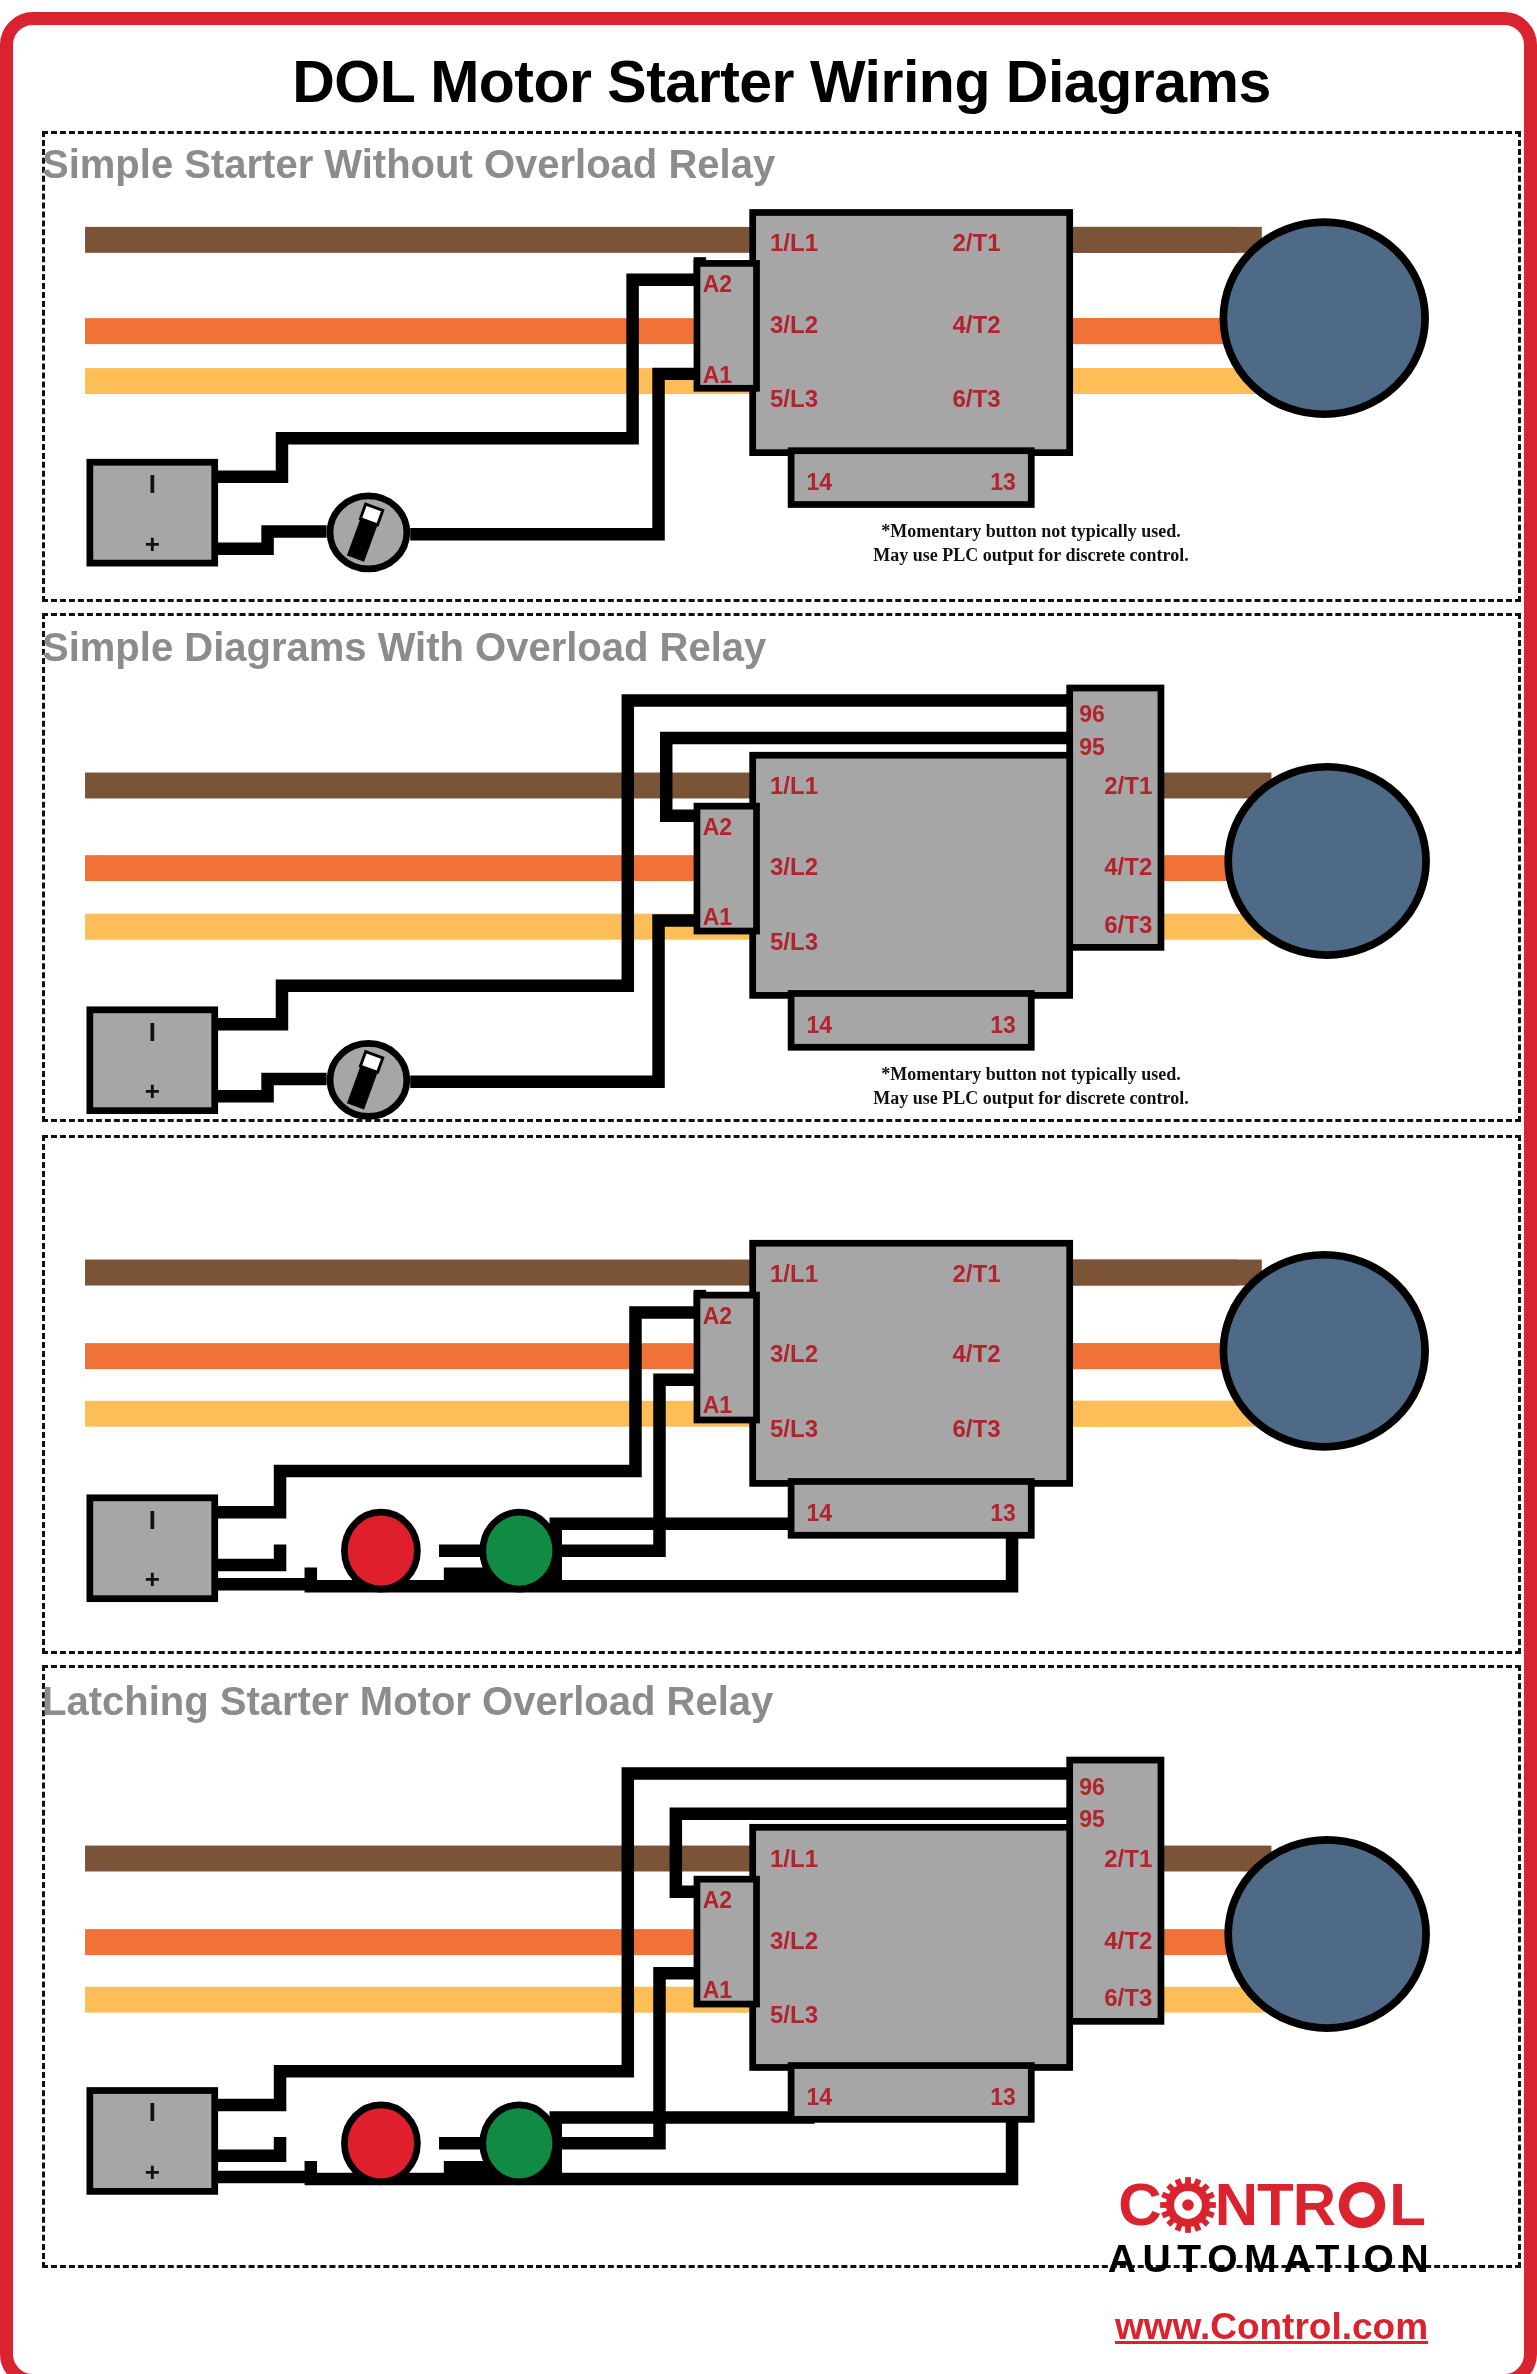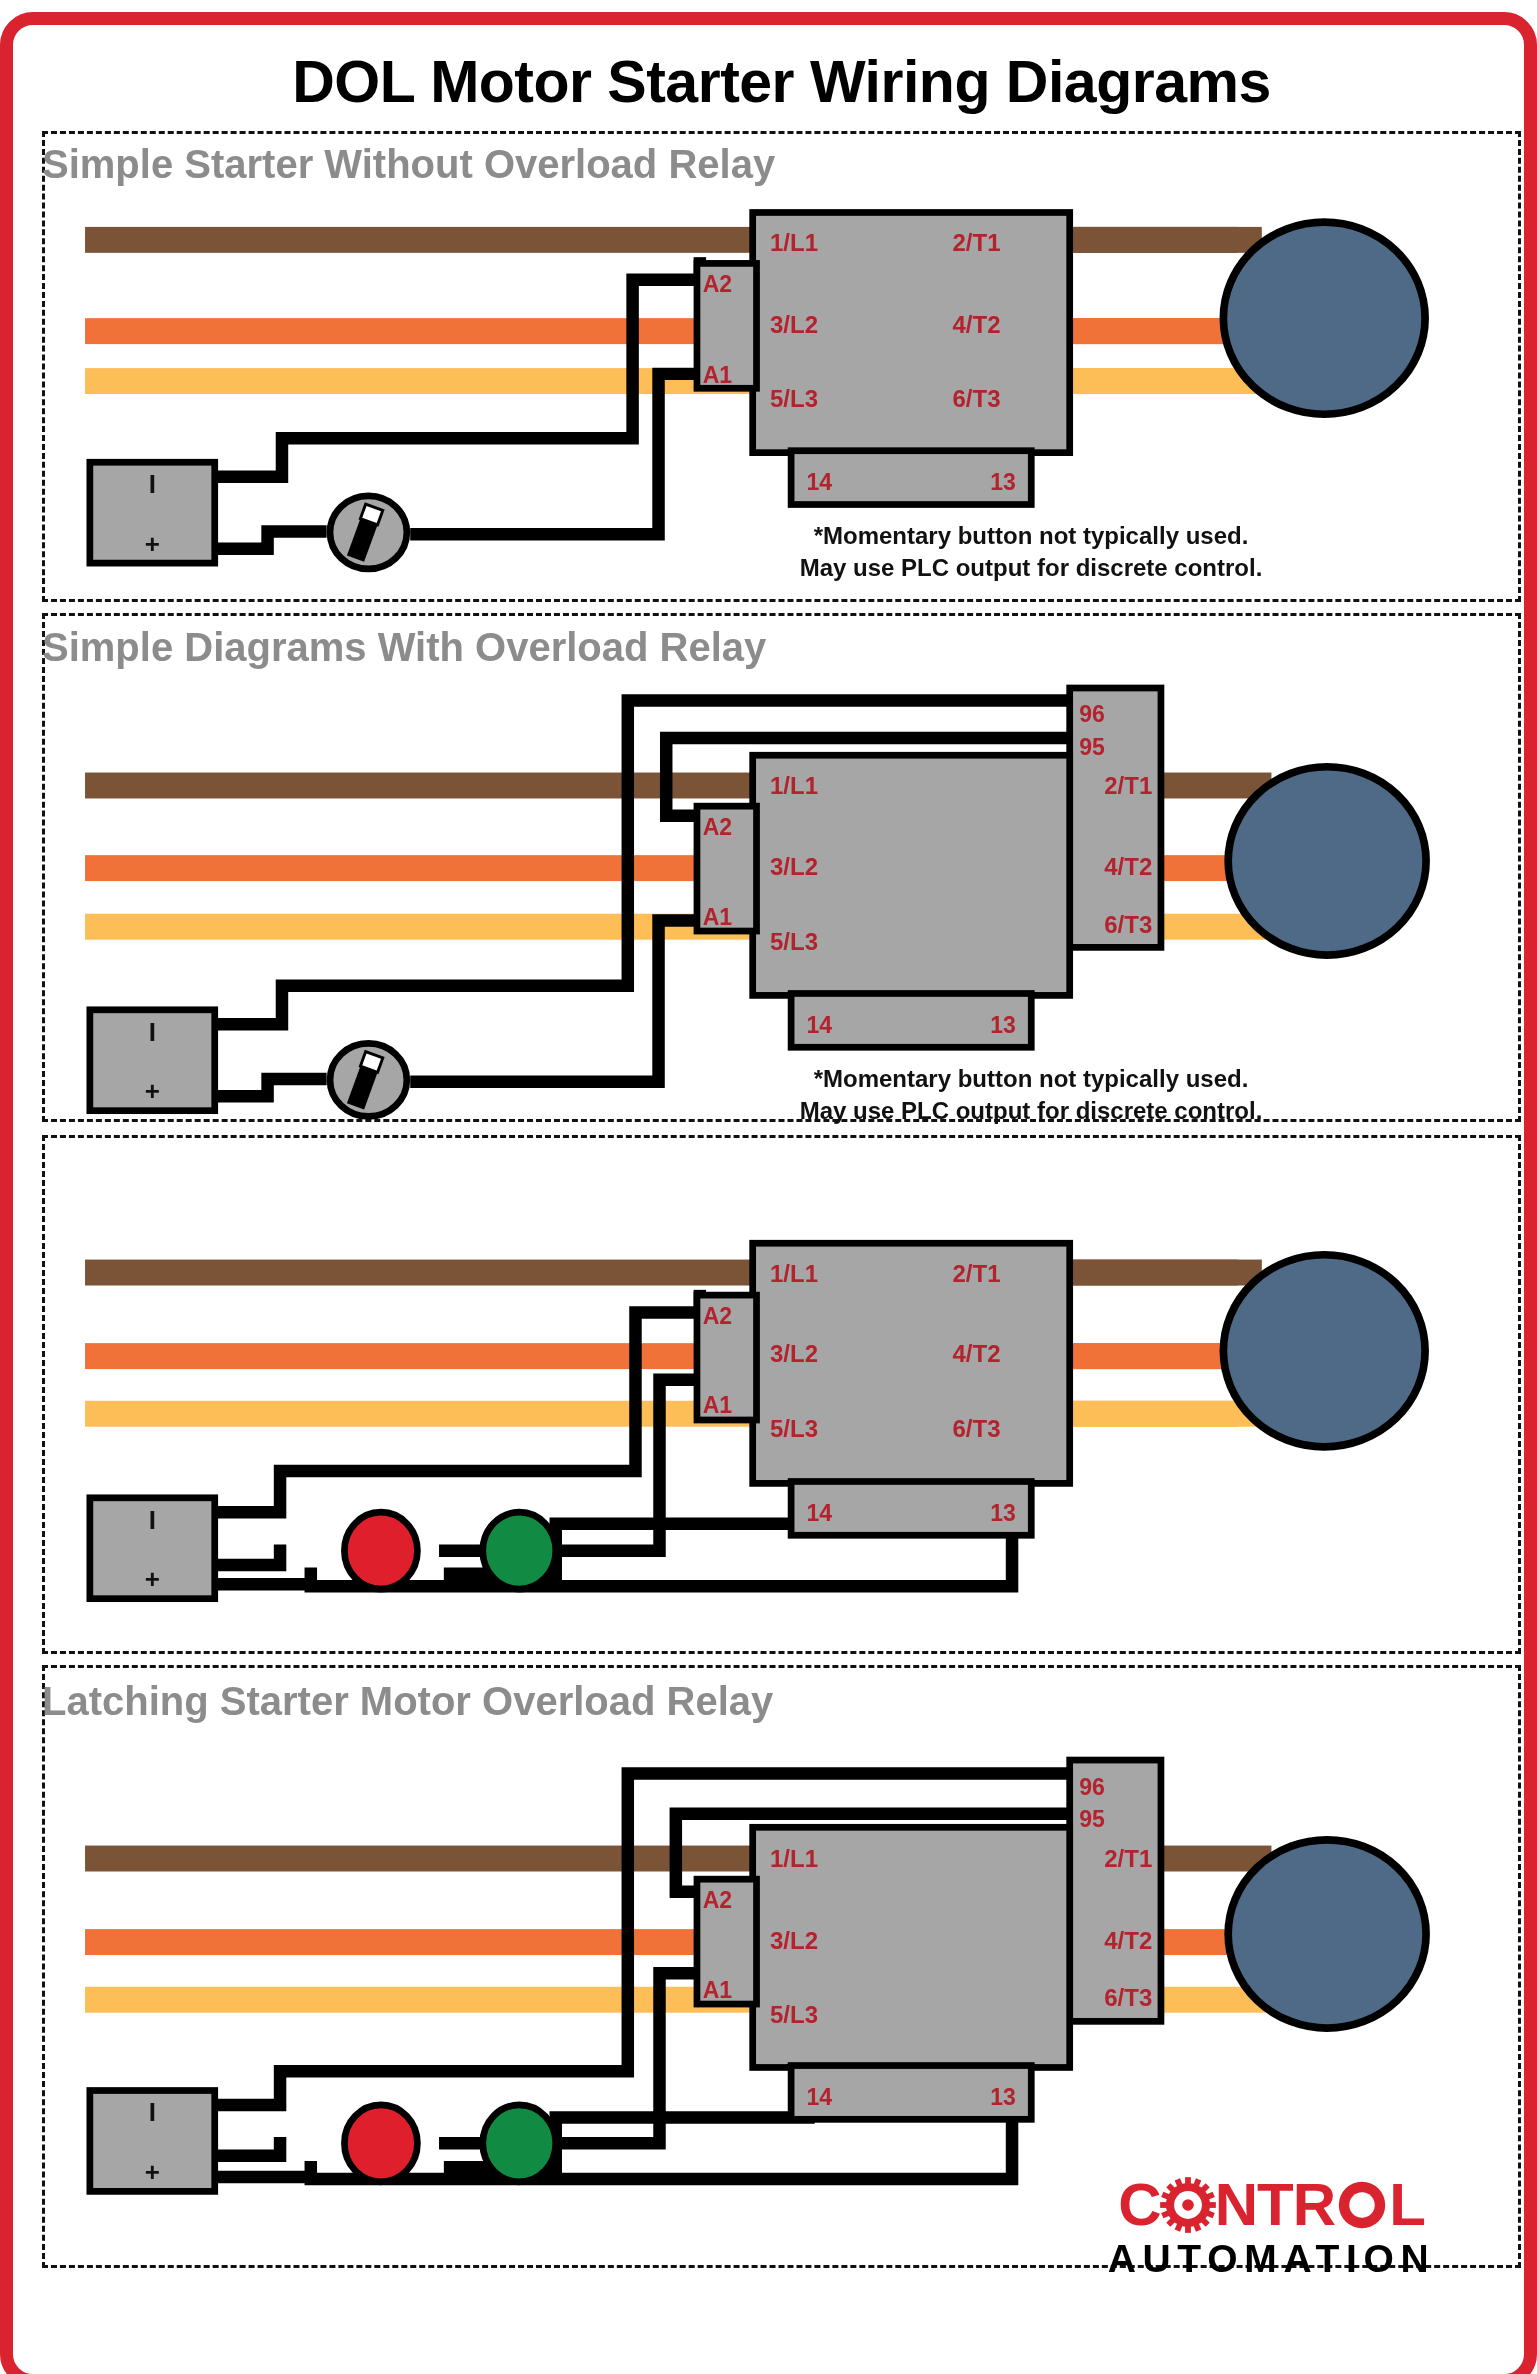--- a/index.html
+++ b/index.html
@@ -46,25 +46,25 @@
     width: 100%;
     font-size: 40px;
     font-weight: bold;
     color: #8c8c8c;
     font-family: "Liberation Sans", sans-serif;
     white-space: nowrap;
   }
   .note {
     position: absolute;
     text-align: center;
-    font-size: 24px;
+    font-size: 18px;
     font-weight: bold;
     color: #111111;
     line-height: 1.32;
-    font-family: Liberation Sans, sans-serif;
+    font-family: Liberation Serif, serif;
     white-space: nowrap;
   }
   .svg-layer {
     position: absolute;
     left: 0; top: 0;
   }
   .term {
     font-family: "Liberation Sans", sans-serif;
     font-size: 25px;
     font-weight: bold;
@@ -432,16 +432,17 @@
         <svg width="58" height="58" viewBox="0 0 100 100">
           <g fill="#d9232e">
             <circle cx="50" cy="50" r="40"></circle>
             <circle cx="50" cy="50" r="22" fill="#ffffff"></circle>
           </g>
         </svg>
       </span>
       <span>L</span>
     </div>
     <div id="logo-sub">AUTOMATION</div>
+    <span id="logo-url">www.Control.com</span>
   </div>
 
 </div>
 
 
 </body></html>

